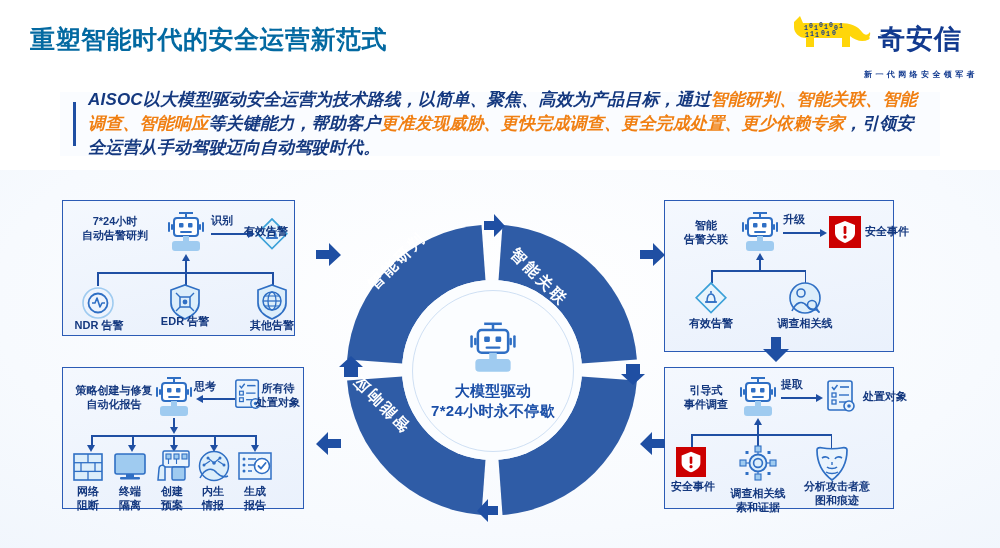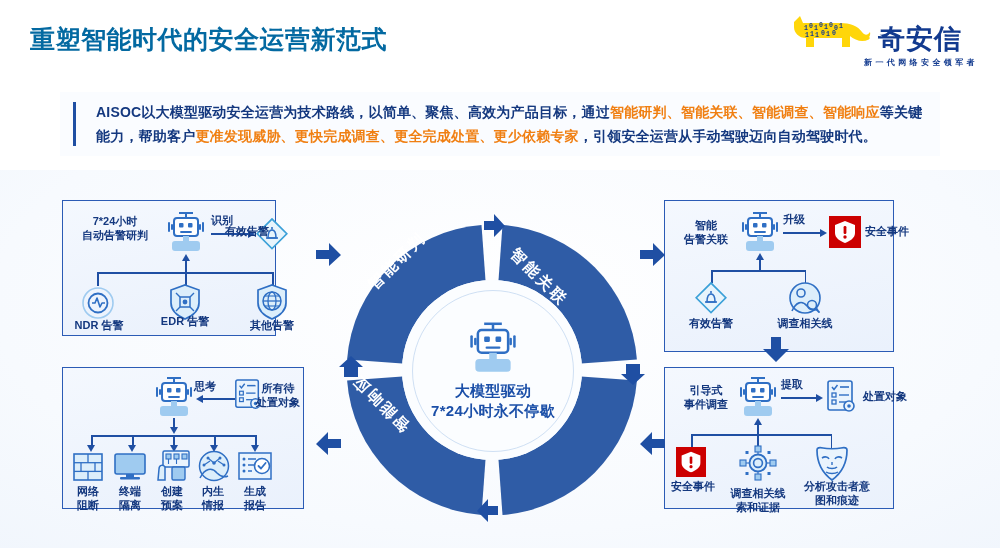--- a/index.html
+++ b/index.html
@@ -32,47 +32,48 @@
     position:absolute;right:22px;top:14px;
     width:190px;height:56px;
   }
   .logo-row{display:flex;align-items:flex-end;gap:4px;height:40px;}
   .logo-mark{width:86px;height:40px;position:relative;flex:0 0 auto;}
   .logo-name{
     font-size:27px;font-weight:bold;color:#123a8f;letter-spacing:1px;
     line-height:30px;
   }
   .logo-tag{
-    margin-top:3px;text-align:right;
+    margin-top:15px;text-align:right;
     font-size:8px;color:#123a8f;letter-spacing:3.4px;
     font-weight:bold;
   }
 
   
   .desc-box{
     position:absolute;left:60px;top:92px;width:880px;height:64px;
     background:#fafcff;
     display:flex;align-items:center;
   }
   .desc-bar{width:3px;height:44px;background:#1f4fa3;flex:0 0 auto;margin-left:13px;}
   .desc-text{
-    margin-left:20px;margin-right:10px;
-    font-size:14px;line-height:24px;font-weight:bold;color:#14387f;
+    margin-left:12px;margin-right:10px;
+    font-size:17px;line-height:24px;font-weight:bold;color:#14387f;
     letter-spacing:0.2px;
+    font-style:italic;
   }
   .hl{color:#f07f12;}
 
   
   .panel{
     position:absolute;
     border:1.6px solid #2b5bb5;
     background:linear-gradient(170deg,#f4f8fe 0%,#eaf1fc 100%);
     box-sizing:border-box;
   }
-  #panel-tl{left:62px;top:200px;width:214px;height:136px;}
+  #panel-tl{left:62px;top:200px;width:233px;height:136px;}
   #panel-tr{left:664px;top:200px;width:230px;height:152px;}
   #panel-br{left:664px;top:367px;width:230px;height:142px;}
   #panel-bl{left:62px;top:367px;width:242px;height:142px;}
 
   .lbl{
     position:absolute;color:#14387f;font-weight:bold;
     font-size:11px;line-height:13.5px;text-align:center;white-space:nowrap;
   }
   .conn{position:absolute;background:#1f4fa3;}
   .vline{width:1.6px;}
@@ -388,20 +389,23 @@
   <div class="lbl" style="left:0px;top:112px;width:56px;">安全事件</div>
   <div class="lbl" style="left:54px;top:119px;width:78px;">
     <span>调查相关线</span><br><span>索和证据</span>
   </div>
   <div class="lbl" style="left:130px;top:112px;width:84px;">
     <span>分析攻击者意</span><br><span>图和痕迹</span>
   </div>
 </div>
 
 <div class="panel" id="panel-bl">
+  <div class="lbl" style="left:0px;top:16px;width:102px;">
+    <span>策略创建与修复</span><br><span>自动化报告</span>
+  </div>
   <div class="icon" style="left:88px;top:8px;">
     <svg width="46" height="44" viewBox="0 0 46 44">
       <line x1="23" y1="2" x2="23" y2="7" stroke="#2f6fc4" stroke-width="2"></line>
       <line x1="16" y1="2" x2="30" y2="2" stroke="#2f6fc4" stroke-width="2"></line>
       <rect x="11" y="7" width="24" height="18" rx="3" fill="#fff" stroke="#2f6fc4" stroke-width="2"></rect>
       <rect x="16" y="12" width="4.5" height="4.5" rx="1" fill="#2f6fc4"></rect>
       <rect x="25" y="12" width="4.5" height="4.5" rx="1" fill="#2f6fc4"></rect>
       <line x1="18" y1="21" x2="28" y2="21" stroke="#2f6fc4" stroke-width="1.8" stroke-linecap="round"></line>
       <line x1="6" y1="12" x2="6" y2="20" stroke="#2f6fc4" stroke-width="2" stroke-linecap="round"></line>
       <line x1="9" y1="14" x2="9" y2="18" stroke="#2f6fc4" stroke-width="2" stroke-linecap="round"></line>

